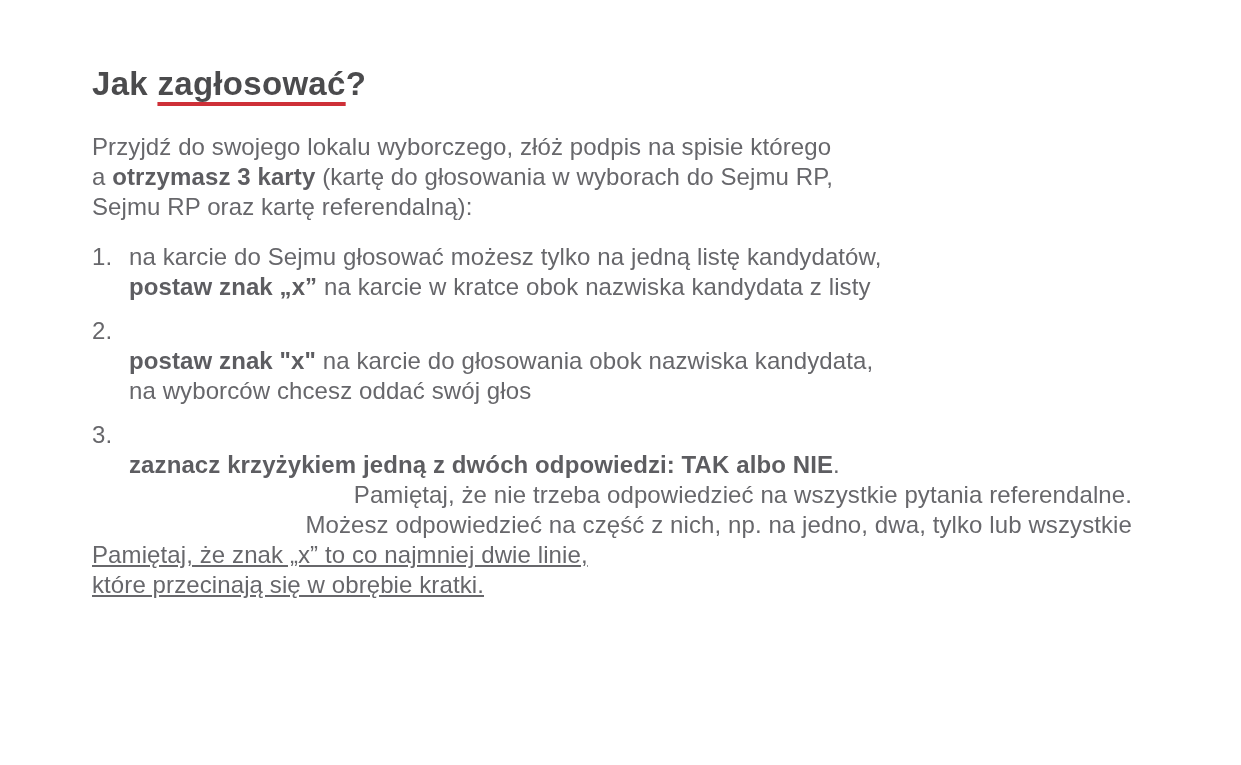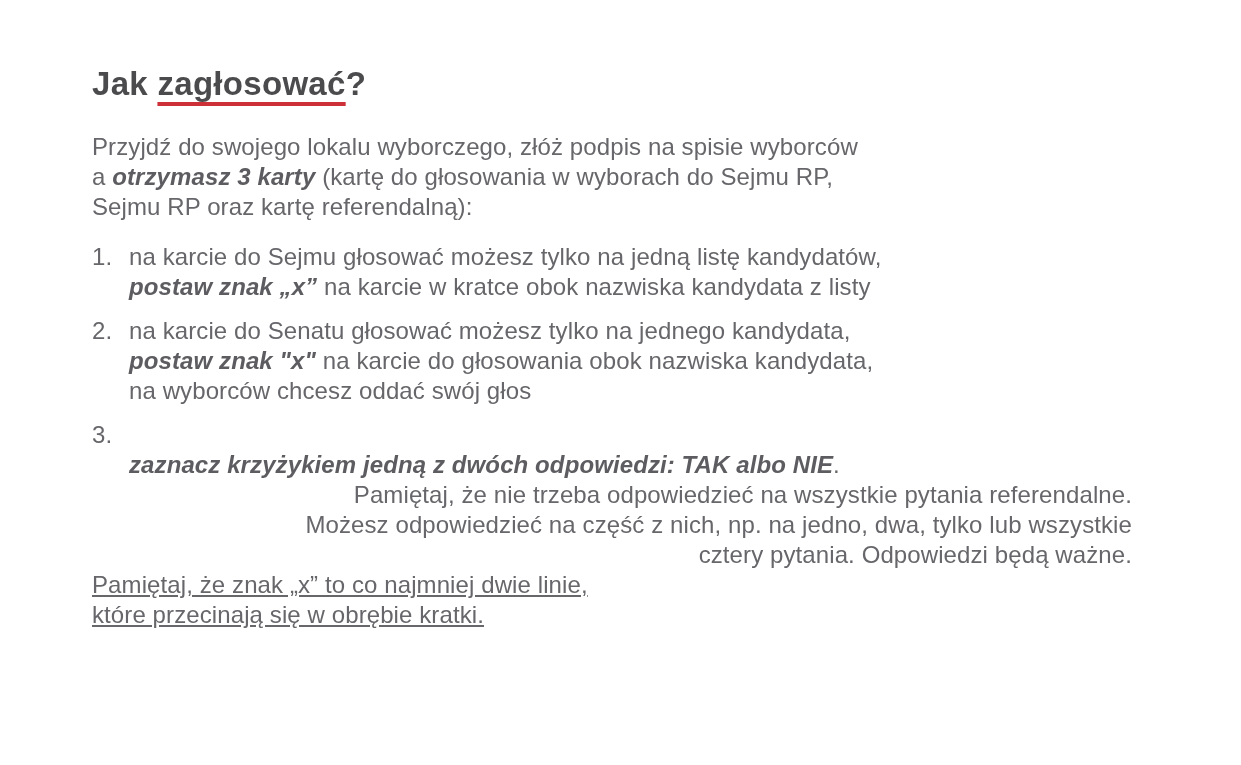--- a/index.html
+++ b/index.html
@@ -45,49 +45,49 @@
     display: flex;
     align-items: flex-start;
     margin-bottom: 14px;
   }
   .num-item:last-child { margin-bottom: 0; }
   .num-item .num {
     width: 37px;
     flex-shrink: 0;
   }
   .num-item .item-text { flex: 1; }
-  b { font-weight: 700; color: #5d5d61; font-style: italic; }
+  b { font-weight: 700; color: #5d5d61; }
   .note-1 { margin-top: 30px; text-align: right; }
   .note-2 { margin-top: 28px; text-decoration: underline; }
 </style>
 </head>
 <body>
 
 <div class="content">
 
   <h1 class="page-title"><span>Jak </span><span class="underlined">zagłosować</span><span>?</span></h1>
 
-  <p class="para body-text"><span>Przyjdź do swojego lokalu wyborczego, złóż podpis na spisie wyborców</span><br><span>a </span><b>otrzymasz 3 karty</b><span> (kartę do głosowania w wyborach do Sejmu RP,</span><br><span>Sejmu RP oraz kartę referendalną):</span></p>
+  <p class="para body-text"><span>Przyjdź do swojego lokalu wyborczego, złóż podpis na spisie którego</span><br><span>a </span><b>otrzymasz 3 karty</b><span> (kartę do głosowania w wyborach do Sejmu RP,</span><br><span>Sejmu RP oraz kartę referendalną):</span></p>
 
   <div class="num-list body-text">
 
     <div class="num-item">
       <span class="num">1.</span>
       <span class="item-text"><span>na karcie do Sejmu głosować możesz tylko na jedną listę kandydatów,</span><br><b>postaw znak „x”</b><span> na karcie w kratce obok nazwiska kandydata z listy</span><br></span>
     </div>
 
     <div class="num-item">
       <span class="num">2.</span>
-      <span class="item-text"><span>na karcie do Senatu głosować możesz tylko na jednego kandydata,</span><br><b>postaw znak "x"</b><span> na karcie do głosowania obok nazwiska kandydata,</span><br><span>na wyborców chcesz oddać swój głos</span></span>
+      <span class="item-text"><br><b>postaw znak "x"</b><span> na karcie do głosowania obok nazwiska kandydata,</span><br><span>na wyborców chcesz oddać swój głos</span></span>
     </div>
 
     <div class="num-item">
       <span class="num">3.</span>
       <span class="item-text"><br><b>zaznacz krzyżykiem jedną z dwóch odpowiedzi: TAK albo NIE</b><span>.</span></span>
     </div>
 
   </div>
 
-  <p class="para body-text note-1"><span>Pamiętaj, że nie trzeba odpowiedzieć na wszystkie pytania referendalne.</span><br><span>Możesz odpowiedzieć na część z nich, np. na jedno, dwa, tylko lub wszystkie</span><br><span>cztery pytania. Odpowiedzi będą ważne.</span></p>
+  <p class="para body-text note-1"><span>Pamiętaj, że nie trzeba odpowiedzieć na wszystkie pytania referendalne.</span><br><span>Możesz odpowiedzieć na część z nich, np. na jedno, dwa, tylko lub wszystkie</span><br></p>
 
   <p class="para body-text note-2"><span>Pamiętaj, że znak „x” to co najmniej dwie linie,</span><br><span>które przecinają się w obrębie kratki.</span></p>
 
 </div>
 
 </body></html>

